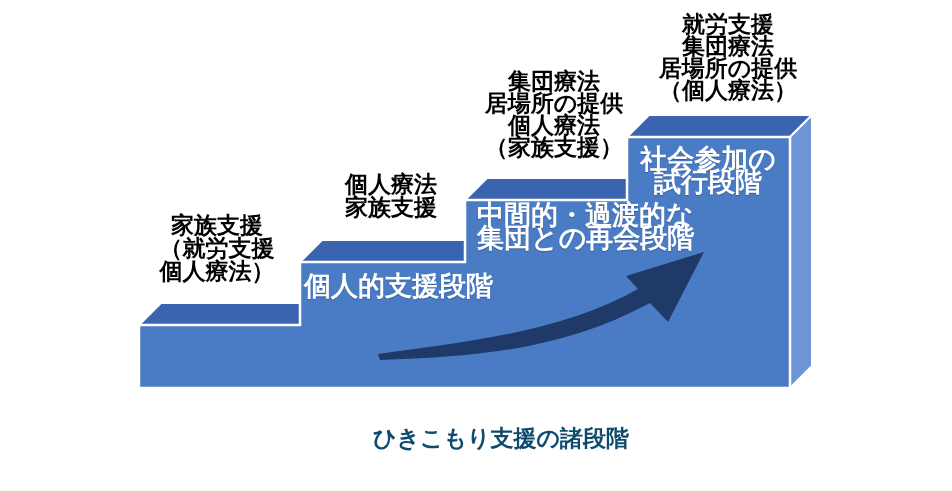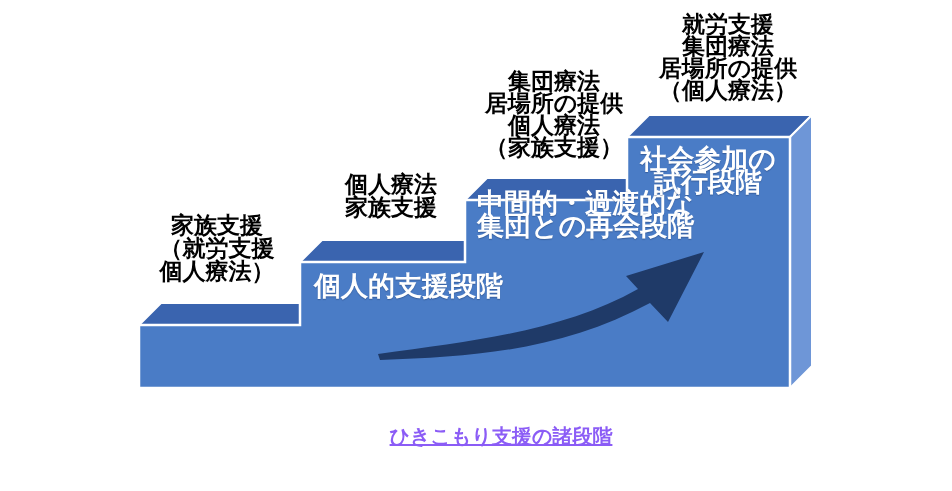--- a/index.html
+++ b/index.html
@@ -35,25 +35,24 @@
     font-size: 27px;
     line-height: 23px;
     white-space: nowrap;
     text-shadow: 0 1px 1px rgba(20,40,80,0.35);
   }
   .step-label.centered { transform: translateX(-50%); text-align: center; }
 
   .caption {
     position: absolute;
     transform: translateX(-50%);
-    color: #8b5cf6;
+    color: #0c4a6e;
     font-weight: bold;
-    font-size: 20px;
+    font-size: 23px;
     white-space: nowrap;
-    text-decoration: underline;
   }
 </style>
 </head>
 <body>
 
 <div class="canvas">
 
   <svg class="stairs-svg" width="952" height="491" viewBox="0 0 952 491">
 
     <polygon points="139,325 161,303 322,303 300,325" fill="#3A64AF"></polygon>
@@ -87,25 +86,25 @@
   </div>
 
   <div class="above-label" style="left:728px; top:13px;">
     <div>就労支援</div>
     <div>集団療法</div>
     <div>居場所の提供</div>
     <div>（個人療法）</div>
   </div>
 
 
-  <div class="step-label" style="left:314px; top:275px;">
+  <div class="step-label" style="left:304px; top:275px;">
     <div>個人的支援段階</div>
   </div>
 
-  <div class="step-label" style="left:477px; top:192px;">
+  <div class="step-label" style="left:477px; top:204px;">
     <div>中間的・過渡的な</div>
     <div>集団との再会段階</div>
   </div>
 
   <div class="step-label centered" style="left:708px; top:148px;">
     <div>社会参加の</div>
     <div>試行段階</div>
   </div>
 
   <div class="caption" style="left:501px; top:423px;">ひきこもり支援の諸段階</div>

